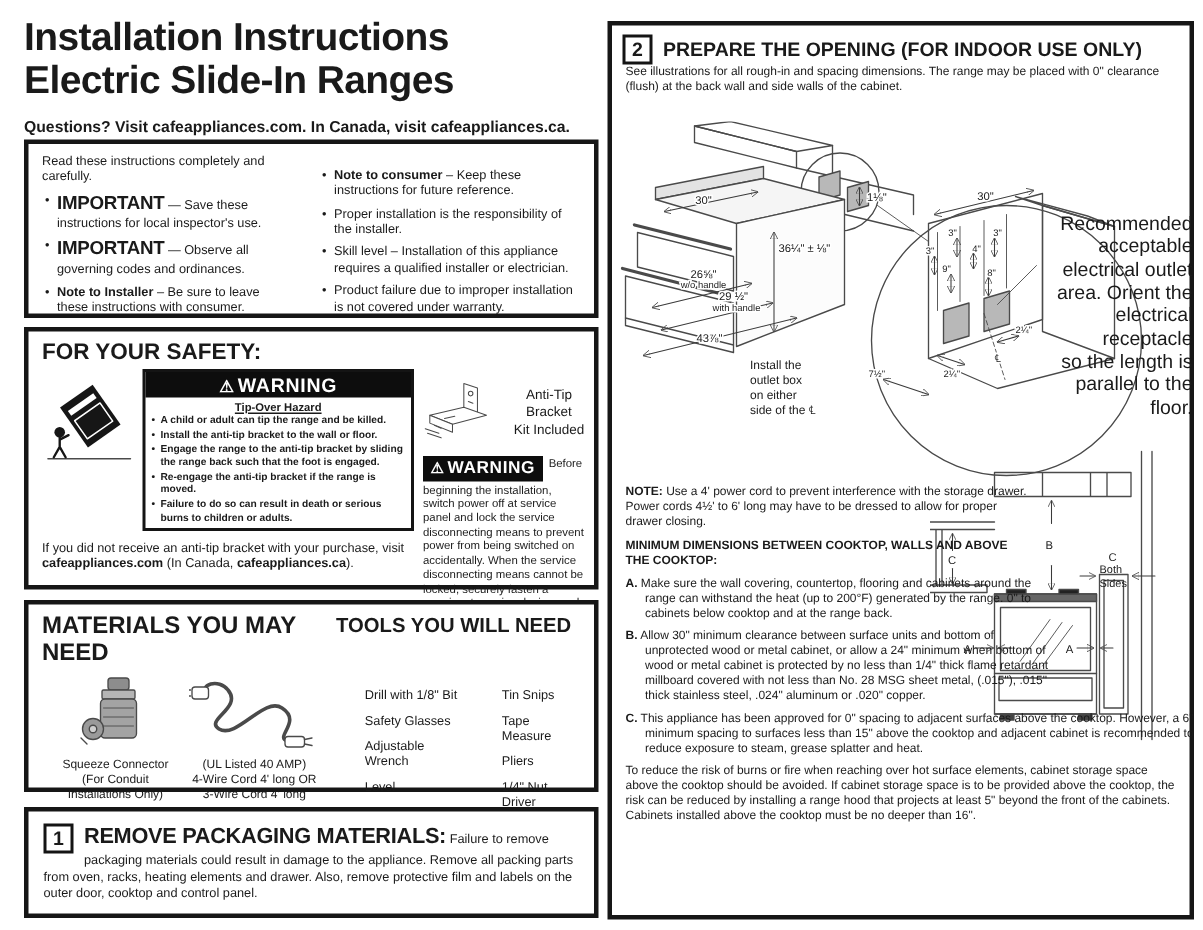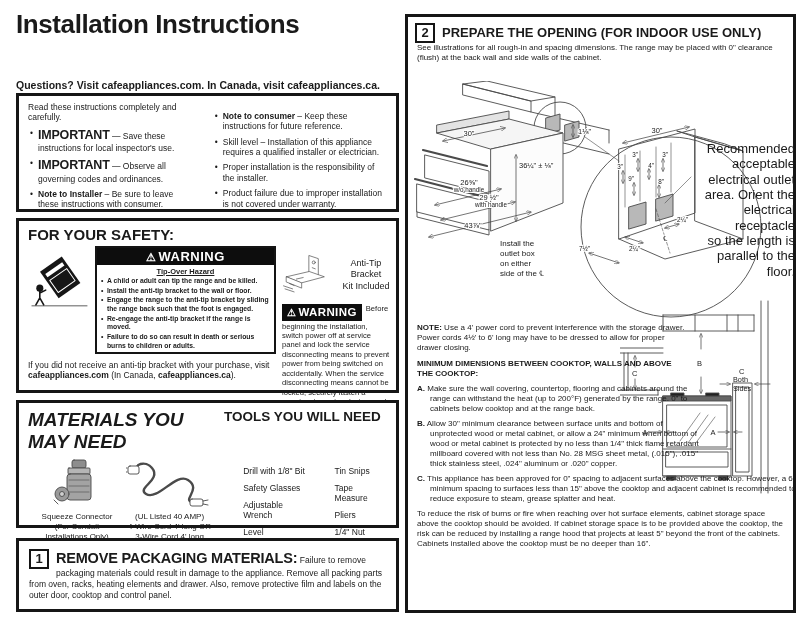--- a/index.html
+++ b/index.html
@@ -35,35 +35,36 @@
   .dim{stroke:#3a3a3a !important;stroke-width:0.7 !important;marker-start:url(#ar);marker-end:url(#ar);}
   .dim1{stroke:#3a3a3a !important;stroke-width:0.7 !important;marker-end:url(#ar);}
   .hang{padding-left:13px;text-indent:-13px;}
   .iconCap{font-size:8px;line-height:1.25;text-align:center;}
 </style>
 </head>
 <body>
 
 <div class="abs" style="left:16px;top:10px;width:385px;">
   <h1>Installation Instructions</h1>
+  <h1>Electric Slide-In Ranges</h1>
 </div>
 <div class="abs questions" style="left:16px;top:79px;width:385px;">Questions? Visit cafeappliances.com. In Canada, visit cafeappliances.ca.</div>
 
 <div class="box" style="left:16px;top:93px;width:383px;height:119px;padding:6px 9px;">
   <div class="cols">
     <div style="width:172px;">
       <div class="small">Read these instructions completely and carefully.</div>
       <div class="bli"><span class="imp">IMPORTANT</span><span> — Save these instructions for local inspector's use.</span></div>
       <div class="bli"><span class="imp">IMPORTANT</span><span> — Observe all governing codes and ordinances.</span></div>
       <div class="bli"><span class="impSm">Note to Installer</span><span> – Be sure to leave these instructions with consumer.</span></div>
     </div>
     <div style="width:182px;padding-top:4px;">
       <div class="bli"><span class="impSm">Note to consumer</span><span> – Keep these instructions for future reference.</span></div>
+      <div class="bli"><span>Proper installation is the responsibility of the installer.</span></div>
       <div class="bli"><span>Skill level – Installation of this appliance requires a qualified installer or electrician.</span></div>
-      <div class="bli"><span>Proper installation is the responsibility of the installer.</span></div>
       <div class="bli"><span>Product failure due to improper installation is not covered under warranty.</span></div>
     </div>
   </div>
 </div>
 
 <div class="box" style="left:16px;top:218px;width:383px;height:175px;padding:5px 9px;">
   <div class="bxh">FOR YOUR SAFETY:</div>
   <div class="cols" style="gap:6px;">
     <div style="width:248px;">
       <div style="display:flex;gap:4px;">
@@ -107,21 +108,21 @@
         <p class="tiny" style="margin:0;font-size:7.6px;">
           <span class="wlabel"><span class="tri">⚠</span><span>WARNING</span></span><span>Before beginning the installation, switch power off at service panel and lock the service disconnecting means to prevent power from being switched on accidentally. When the service disconnecting means cannot be locked, securely fasten a prominent warning device, such as a tag, to the service panel.</span>
         </p>
       </div>
     </div>
   </div>
 </div>
 
 <div class="box" style="left:16px;top:400px;width:383px;height:128px;padding:6px 9px;">
   <div style="display:flex;">
-    <div class="bxh" style="font-size:19px;width:196px;font-style:italic;">MATERIALS YOU MAY NEED</div>
+    <div class="bxh" style="font-size:16px;width:196px;">MATERIALS YOU MAY NEED</div>
     <div class="bxh" style="font-size:13.5px;">TOOLS YOU WILL NEED</div>
   </div>
   <div style="display:flex;">
     <div style="width:90px;text-align:center;padding-left:6px;">
       <svg width="58" height="52" viewBox="0 0 58 52" class="draw">
         <rect x="24" y="4" width="14" height="8" rx="2" style="fill:#8d8d8d"></rect>
         <rect x="20" y="12" width="22" height="6" rx="1" style="fill:#b5b5b5"></rect>
         <rect x="19" y="18" width="24" height="26" rx="3" style="fill:#a3a3a3"></rect>
         <path d="M21,24 H41 M21,30 H41 M21,36 H41" class="thin"></path>
         <circle cx="14" cy="38" r="7" style="fill:#9a9a9a"></circle>

